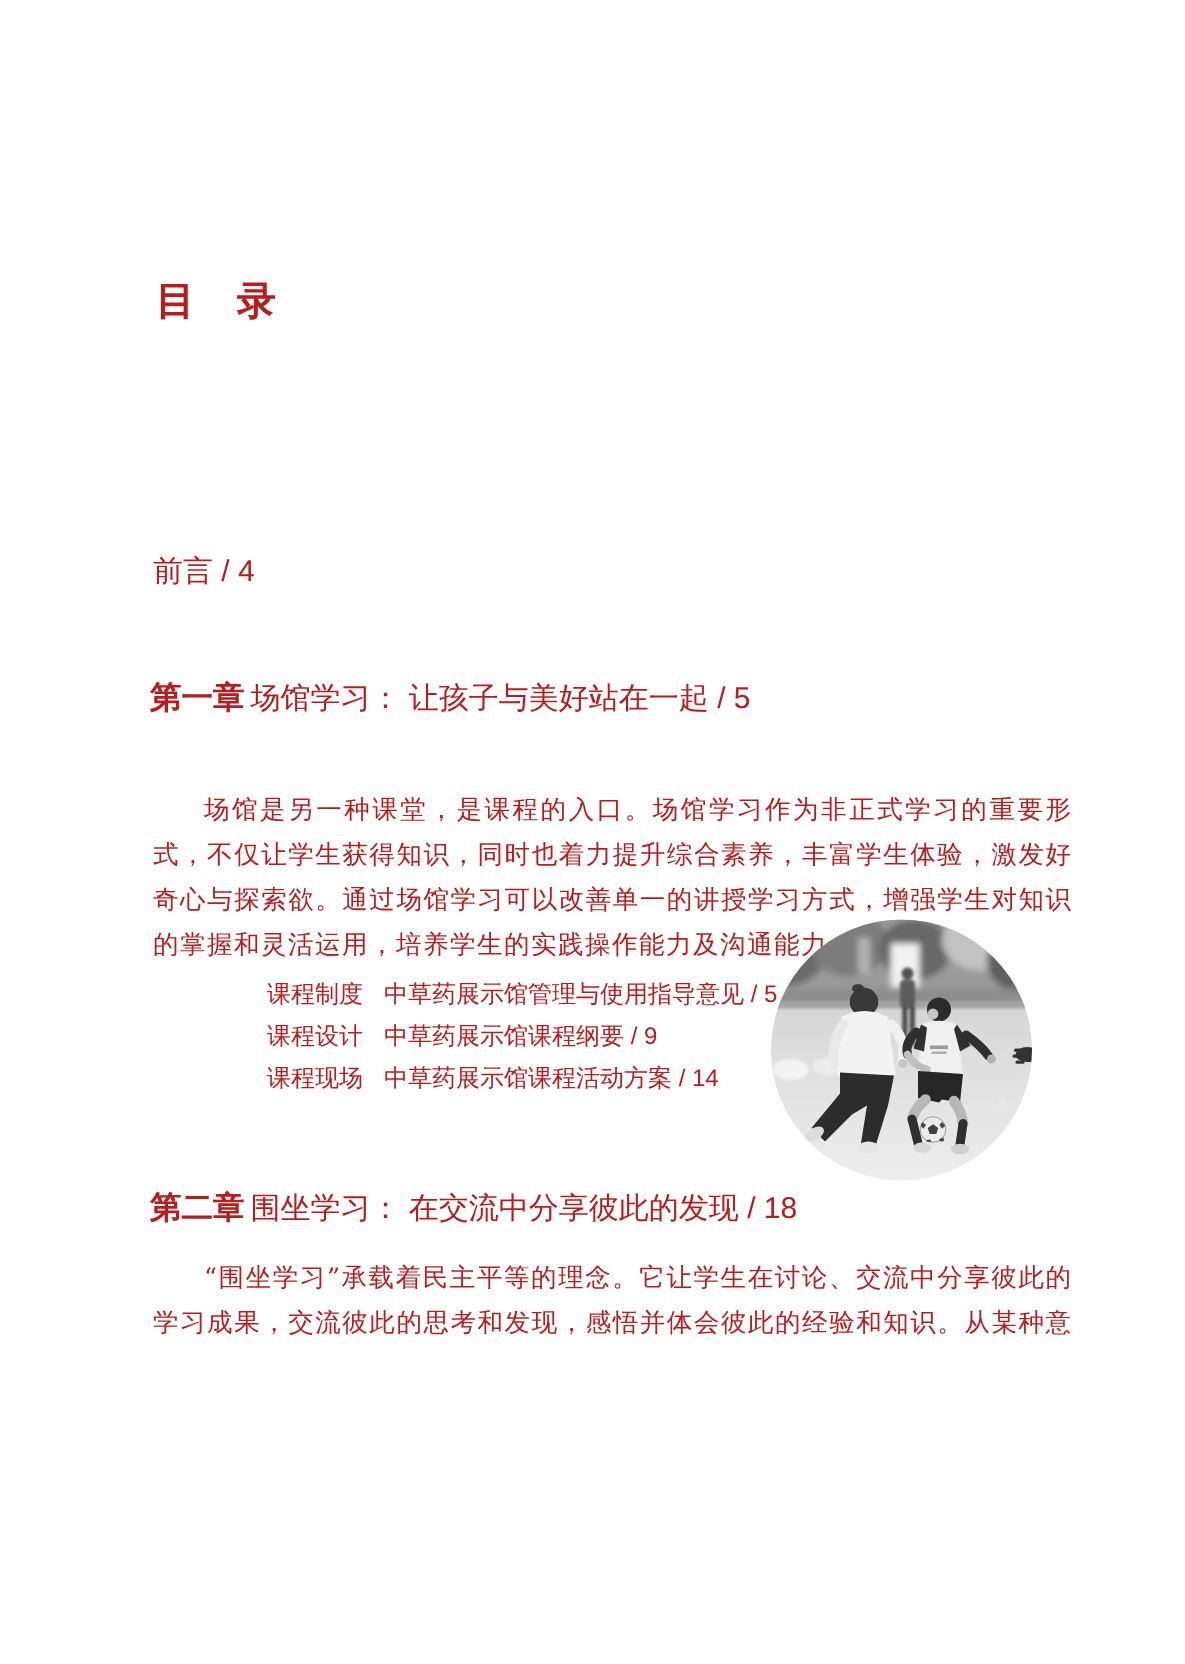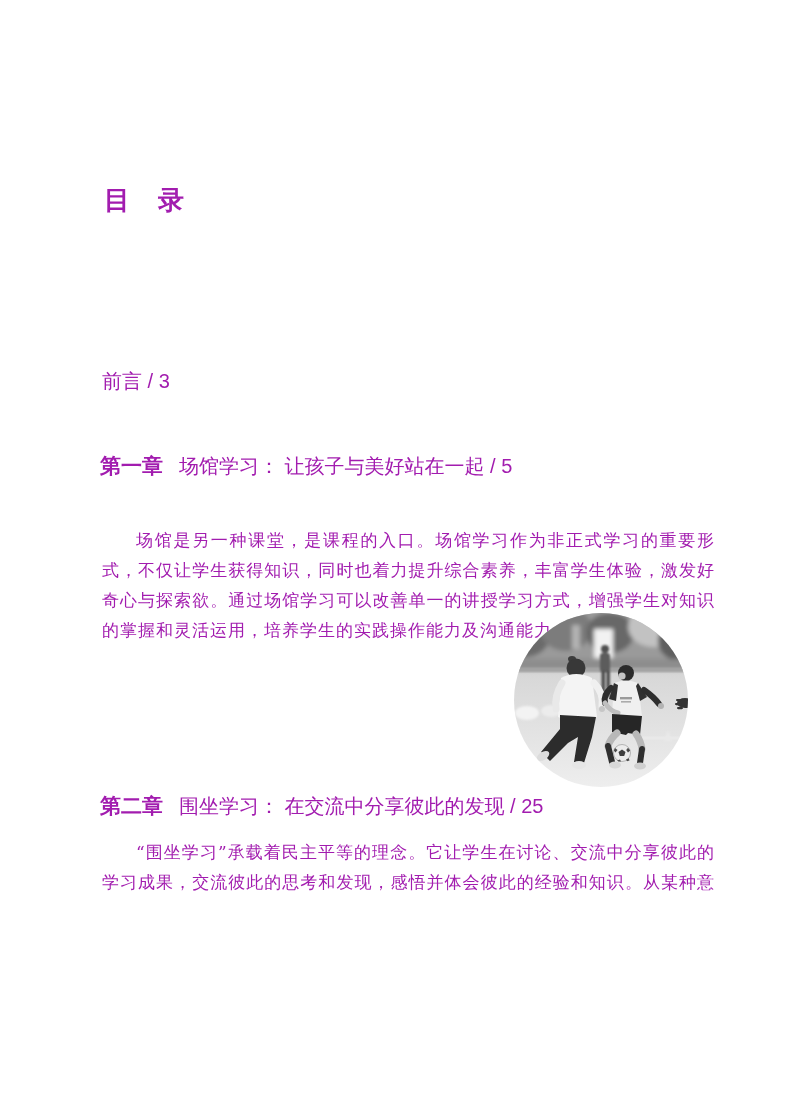--- a/index.html
+++ b/index.html
@@ -1,32 +1,32 @@
 <!DOCTYPE html>
 <html><head>
 <meta charset="utf-8">
 <style>
   html,body{margin:0;padding:0;background:#ffffff;}
   .page{
     position:relative;width:790px;height:891px;background:#ffffff;
-    color:#a21caf;font-family:"Liberation Sans",sans-serif;overflow:hidden;
+    color:#b91c1c;font-family:"Liberation Sans",sans-serif;overflow:hidden;
   }
   .toc-title{
     position:absolute;left:104px;top:168px;
     font-size:26px;font-weight:bold;letter-spacing:1px;line-height:1.2;
   }
   .preface{
     position:absolute;left:102px;top:369px;
     font-size:20px;line-height:1.2;font-weight:500;
   }
   .chapter-heading{
     position:absolute;left:100px;font-size:20px;line-height:1.2;font-weight:500;
     white-space:nowrap;
   }
-  .chapter-heading .ch-label{font-weight:bold;margin-right:16px;font-size:21px;}
+  .chapter-heading .ch-label{font-weight:bold;margin-right:4px;font-size:21px;}
   .ch1-heading{top:453px;}
   .ch2-heading{top:793px;}
   .summary{
     position:absolute;left:102px;width:613px;
     font-family:"DejaVu Serif","Liberation Serif",serif;
     font-size:17px;line-height:30px;letter-spacing:1px;
     text-align:justify;text-indent:2em;
   }
   .ch1-summary{top:508px;}
   .ch2-summary{top:820px;}
@@ -45,28 +45,39 @@
     position:absolute;left:679px;top:1026px;font-size:17px;line-height:1.2;
   }
 </style>
 </head>
 <body>
 
 <div class="page">
 
   <h1 class="toc-title">目　录</h1>
 
-  <div class="preface">前言 / 3</div>
+  <div class="preface">前言 / 4</div>
 
   <div class="chapter-heading ch1-heading">
     <span class="ch-label">第一章</span><span>场馆学习： 让孩子与美好站在一起 / 5</span>
   </div>
 
   <p class="summary ch1-summary">场馆是另一种课堂，是课程的入口。场馆学习作为非正式学习的重要形式，不仅让学生获得知识，同时也着力提升综合素养，丰富学生体验，激发好奇心与探索欲。通过场馆学习可以改善单一的讲授学习方式，增强学生对知识的掌握和灵活运用，培养学生的实践操作能力及沟通能力。</p>
 
+  <div class="course-items">
+    <div class="course-item">
+      <span class="item-label">课程制度</span><span>中草药展示馆管理与使用指导意见 / 5</span>
+    </div>
+    <div class="course-item">
+      <span class="item-label">课程设计</span><span>中草药展示馆课程纲要 / 9</span>
+    </div>
+    <div class="course-item">
+      <span class="item-label">课程现场</span><span>中草药展示馆课程活动方案 / 14</span>
+    </div>
+  </div>
 
   <div class="photo">
     <svg viewBox="0 0 174 174" width="174" height="174">
       <defs>
         <linearGradient id="field" x1="0" y1="0" x2="0" y2="1">
           <stop offset="0" stop-color="#bdbdbd"></stop>
           <stop offset="0.38" stop-color="#d8d8d8"></stop>
           <stop offset="1" stop-color="#eeeeee"></stop>
         </linearGradient>
         <filter id="blur2" x="-20%" y="-20%" width="140%" height="140%">
@@ -152,20 +163,20 @@
       <g fill="#333333">
         <ellipse cx="171" cy="90" rx="8" ry="5"></ellipse>
         <rect x="162" y="86" width="6" height="2.2" rx="1.1"></rect>
         <rect x="161" y="90" width="7" height="2.2" rx="1.1"></rect>
         <rect x="163" y="94" width="6" height="2.2" rx="1.1"></rect>
       </g>
     </svg>
   </div>
 
   <div class="chapter-heading ch2-heading">
-    <span class="ch-label">第二章</span><span>围坐学习： 在交流中分享彼此的发现 / 25</span>
+    <span class="ch-label">第二章</span><span>围坐学习： 在交流中分享彼此的发现 / 18</span>
   </div>
 
   <p class="summary ch2-summary">“围坐学习”承载着民主平等的理念。它让学生在讨论、交流中分享彼此的学习成果，交流彼此的思考和发现，感悟并体会彼此的经验和知识。从某种意义上讲，“围坐学习”是一种良好的合作学习习惯，是一种理想的课堂表现形式，有利于轻松愉悦地掌握知识。</p>
 
   <div class="page-number">1</div>
 
 </div>
 
 </body></html>

